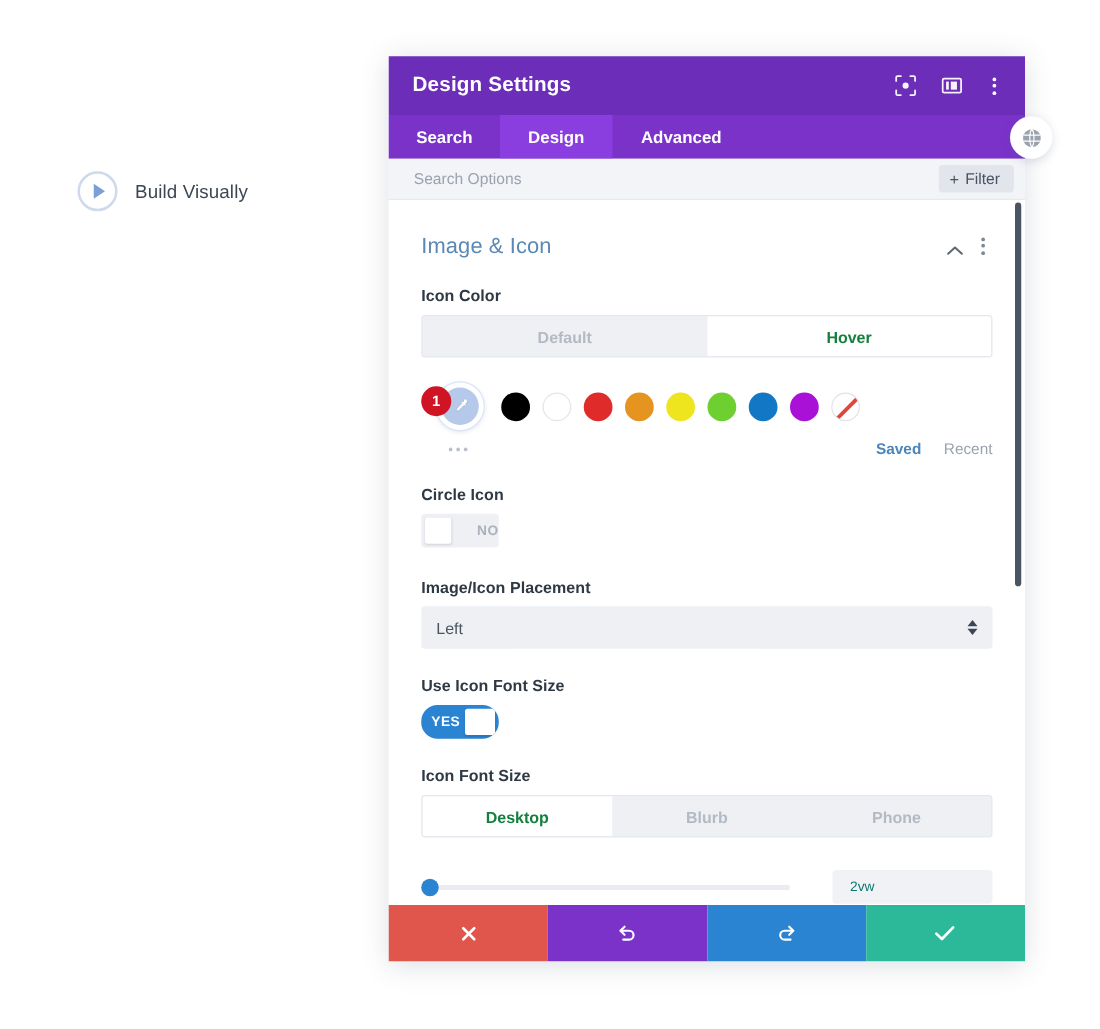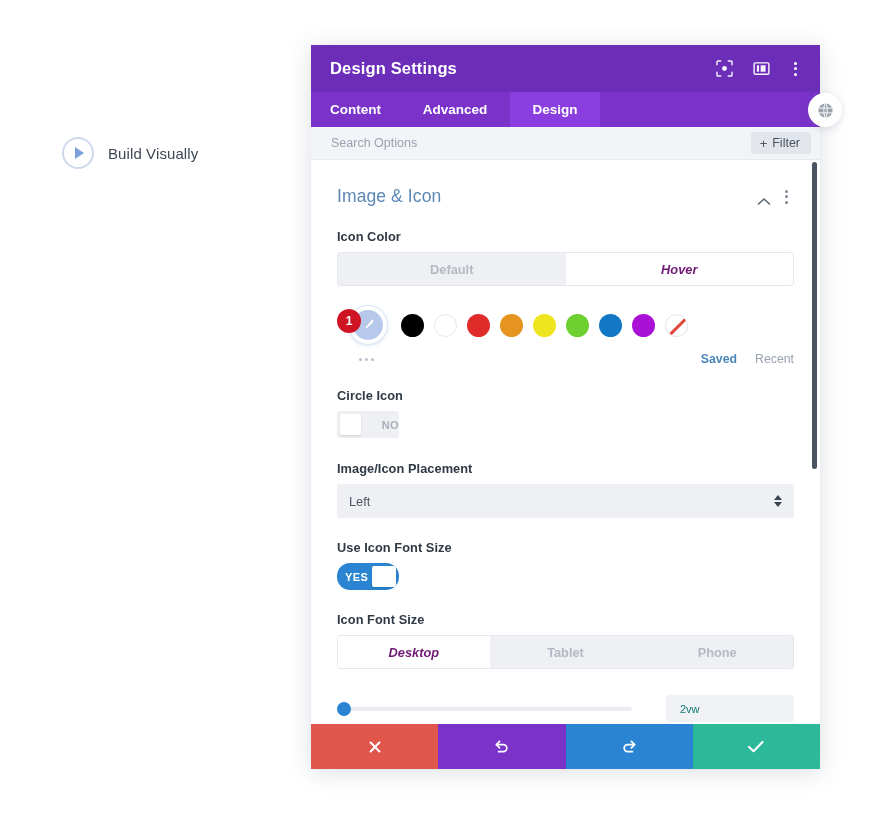--- a/index.html
+++ b/index.html
@@ -109,21 +109,21 @@
   
   .segmented {
     display: flex; border: 1px solid #e4e7ee; border-radius: 3px; overflow: hidden;
     height: 34px; background: #eef0f4;
   }
   .seg {
     flex: 1 1 0; display: flex; align-items: center; justify-content: center;
     font-size: 12.8px; color: #b3bac4; cursor: pointer; font-weight: bold;
     background: #eef0f4;
   }
-  .seg.active { background: #fff; color: #701a75; font-style: italic; }
+  .seg.active { background: #fff; color: #15803d; }
 
   
   .swatch-row { display: flex; align-items: center; gap: 0; margin-top: 20px; padding: 0 26px; }
   .swatch-first { position: relative; width: 50px; height: 38px; }
   .sw-active-ring {
     position: absolute; left: 12px; top: 0; width: 38px; height: 38px;
     border-radius: 50%; background: #fff; box-shadow: 0 0 0 1px #dbe6f5, 0 1px 4px rgba(90,120,170,.28);
     display: flex; align-items: center; justify-content: center;
     cursor: pointer;
   }
@@ -246,23 +246,23 @@
         </span>
         <span class="hdr-dots">
           <i></i>
             <i></i>
             <i></i>
         </span>
       </div>
     </div>
 
     <div class="tabs">
-      <div class="tab t-content">Content</div>
+      <div class="tab t-content">Search</div>
+      <div class="tab t-design">Design</div>
       <div class="tab t-advanced">Advanced</div>
-      <div class="tab t-design">Design</div>
     </div>
 
     <div class="searchbar">
       <input class="search-input" type="text" placeholder="Search Options" style="">
       <div class="filter-btn">
         <span class="filter-plus">+</span>
         <span>Filter</span>
       </div>
     </div>
 
@@ -349,21 +349,21 @@
           <div class="toggle on">
             <span class="t-txt">YES</span>
             <span class="knob"></span>
           </div>
         </div>
 
         <div class="field">
           <div class="field-label">Icon Font Size</div>
           <div class="segmented">
             <div class="seg active">Desktop</div>
-            <div class="seg">Tablet</div>
+            <div class="seg">Blurb</div>
             <div class="seg">Phone</div>
           </div>
         </div>
 
         <div class="slider-row">
           <div class="slider-wrap">
             <span class="slider-track"></span>
             <span class="slider-knob"></span>
           </div>
           <div class="value-box">

